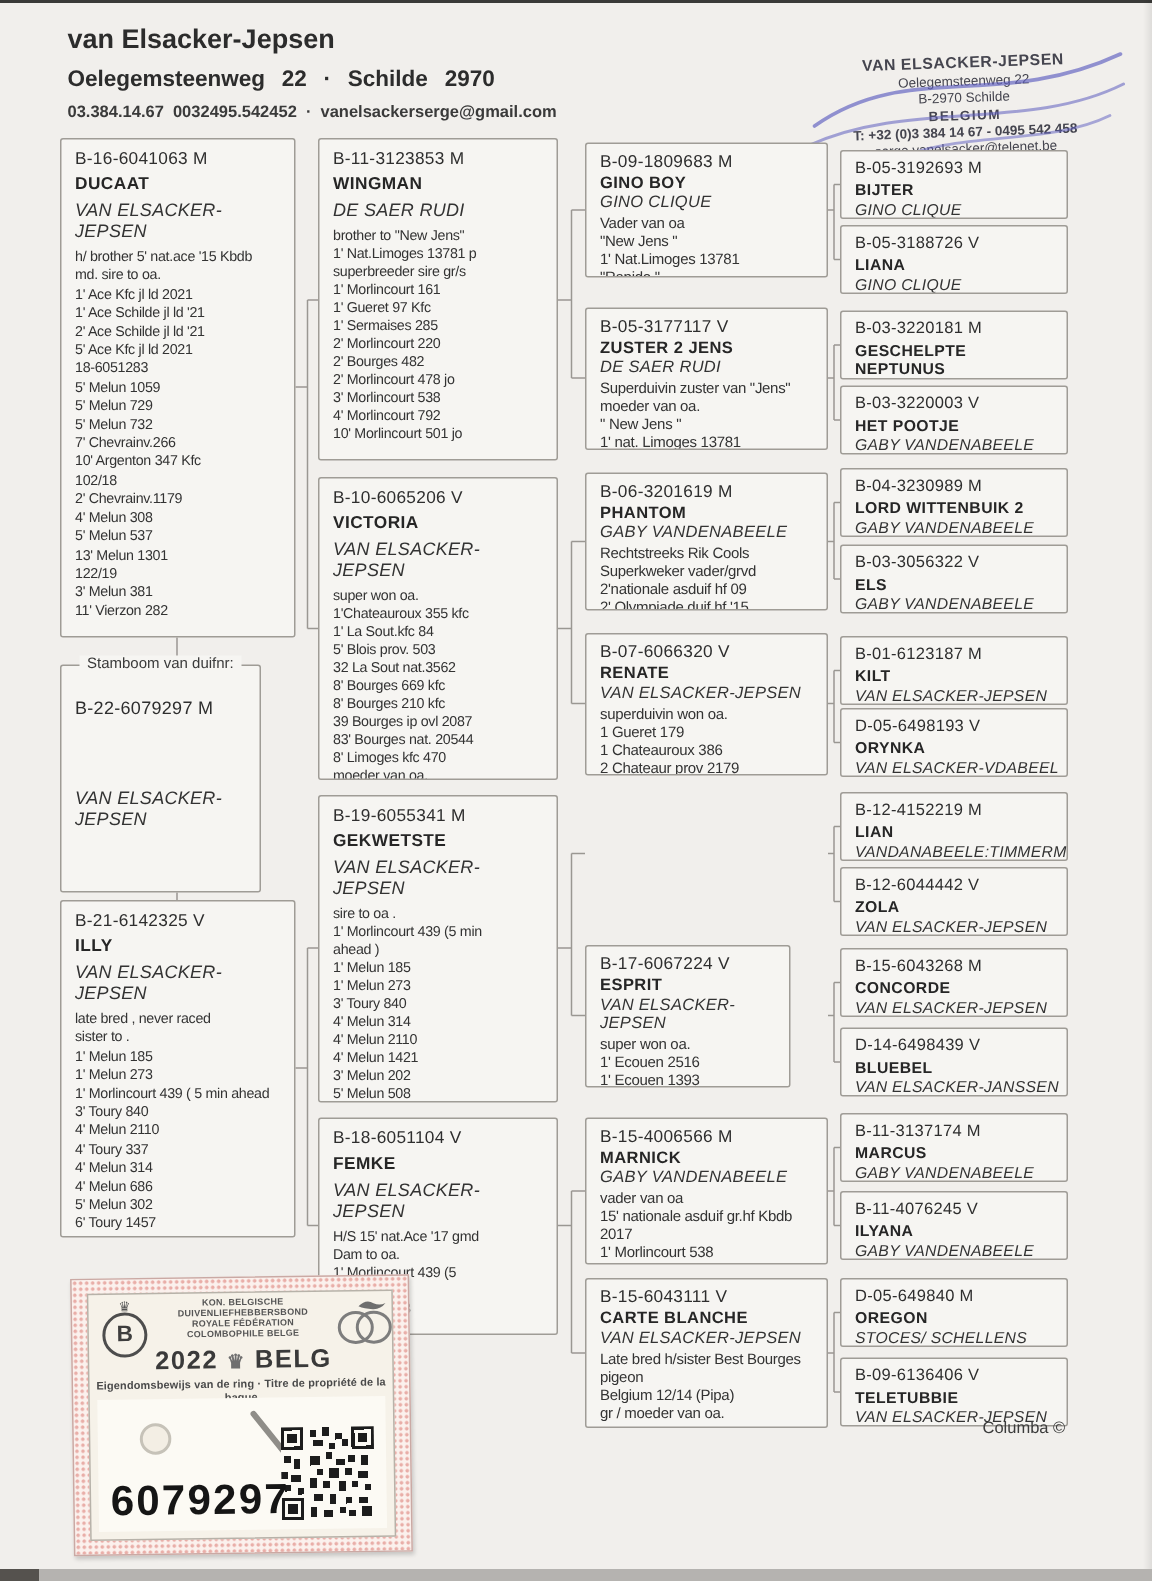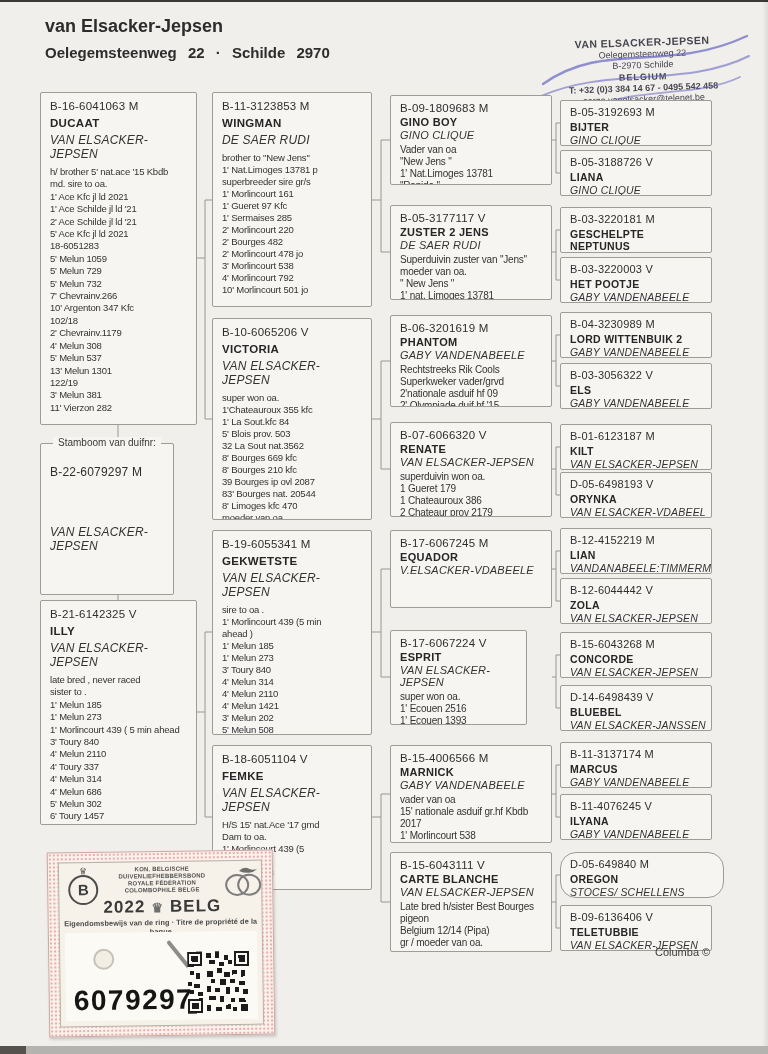--- a/index.html
+++ b/index.html
@@ -82,20 +82,21 @@
 </head>
 <body>
 
 <div id="page">
   <div id="scan-top"></div>
   <div id="scan-right"></div>
   <div id="scan-bottom"></div>
 
   <div class="hdr-name">van Elsacker-Jepsen</div>
   <div class="hdr-addr">Oelegemsteenweg 22 · Schilde 2970</div>
+  <div class="hdr-contact">03.384.14.67 0032495.542452 · vanelsackerserge@gmail.com</div>
 
   <div class="stamp">
     <div class="s0">VAN ELSACKER-JEPSEN</div>
     <div class="s1">Oelegemsteenweg 22</div>
     <div class="s2">B-2970 Schilde</div>
     <div class="s3">BELGIUM</div>
     <div class="s4">T: +32 (0)3 384 14 67 - 0495 542 458</div>
     <div class="s5">serge.vanelsacker@telenet.be</div>
   </div>
   <svg class="scribble" width="225" height="95">
@@ -265,26 +266,20 @@
   </div>
   <div class="pbox g3" style="left:390px;top:422px;width:162px;height:95px;">
     <div class="ring">B-07-6066320 V</div>
     <div class="pname">RENATE</div>
     <div class="breeder">VAN ELSACKER-JEPSEN</div>
     <div class="details">superduivin won oa.
 1 Gueret 179
 1 Chateauroux 386
 2 Chateaur prov 2179</div>
   </div>
-  <div class="pbox g3" style="left:390px;top:530px;width:162px;height:78px;">
-    <div class="ring">B-17-6067245 M</div>
-    <div class="pname">EQUADOR</div>
-    <div class="breeder">V.ELSACKER-VDABEELE</div>
-    <div class="details"></div>
-  </div>
   <div class="pbox g3" style="left:390px;top:630px;width:137px;height:95px;">
     <div class="ring">B-17-6067224 V</div>
     <div class="pname">ESPRIT</div>
     <div class="breeder">VAN ELSACKER-JEPSEN</div>
     <div class="details">super  won oa.
 1' Ecouen 2516
 1' Ecouen 1393
 1' Ecouen 3909</div>
   </div>
   <div class="pbox g3" style="left:390px;top:745px;width:162px;height:98px;">
@@ -369,21 +364,21 @@
   <div class="pbox g4" style="left:560px;top:742px;width:152px;height:46px;">
     <div class="ring">B-11-3137174 M</div>
     <div class="pname">MARCUS</div>
     <div class="breeder">GABY VANDENABEELE</div>
   </div>
   <div class="pbox g4" style="left:560px;top:794px;width:152px;height:46px;">
     <div class="ring">B-11-4076245 V</div>
     <div class="pname">ILYANA</div>
     <div class="breeder">GABY VANDENABEELE</div>
   </div>
-  <div class="pbox g4" style="left:560px;top:852px;width:164px;height:46px;border-radius:16px;">
+  <div class="pbox g4" style="left:560px;top:852px;width:152px;height:46px;">
     <div class="ring">D-05-649840 M</div>
     <div class="pname">OREGON</div>
     <div class="breeder">STOCES/ SCHELLENS</div>
   </div>
   <div class="pbox g4" style="left:560px;top:905px;width:152px;height:46px;">
     <div class="ring">B-09-6136406 V</div>
     <div class="pname">TELETUBBIE</div>
     <div class="breeder">VAN ELSACKER-JEPSEN</div>
   </div>
 

